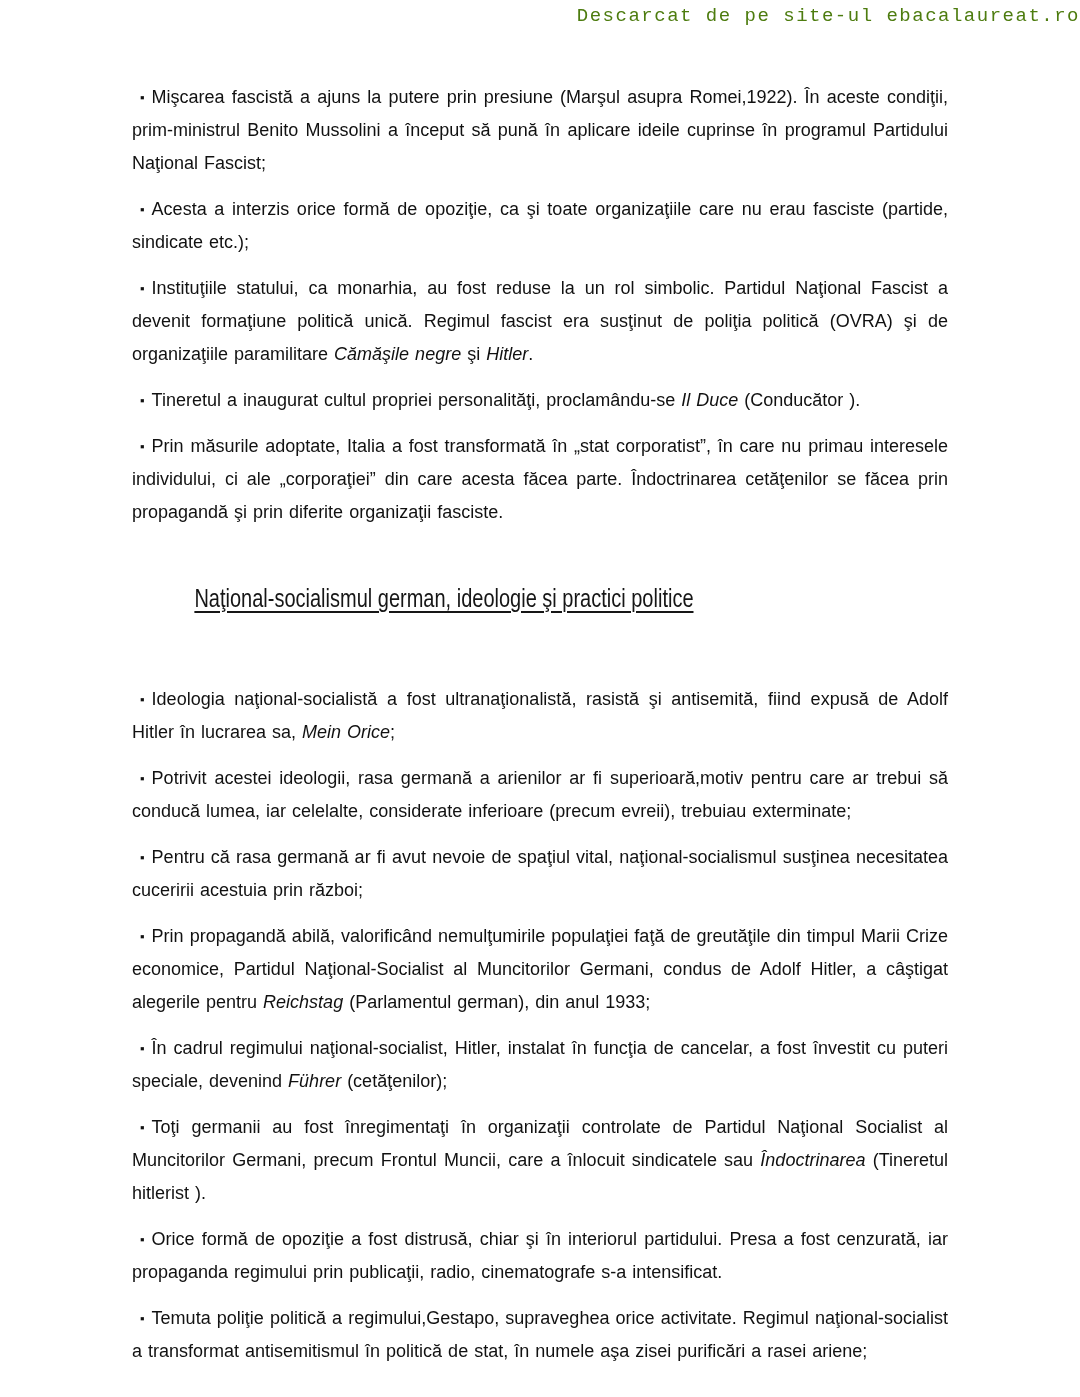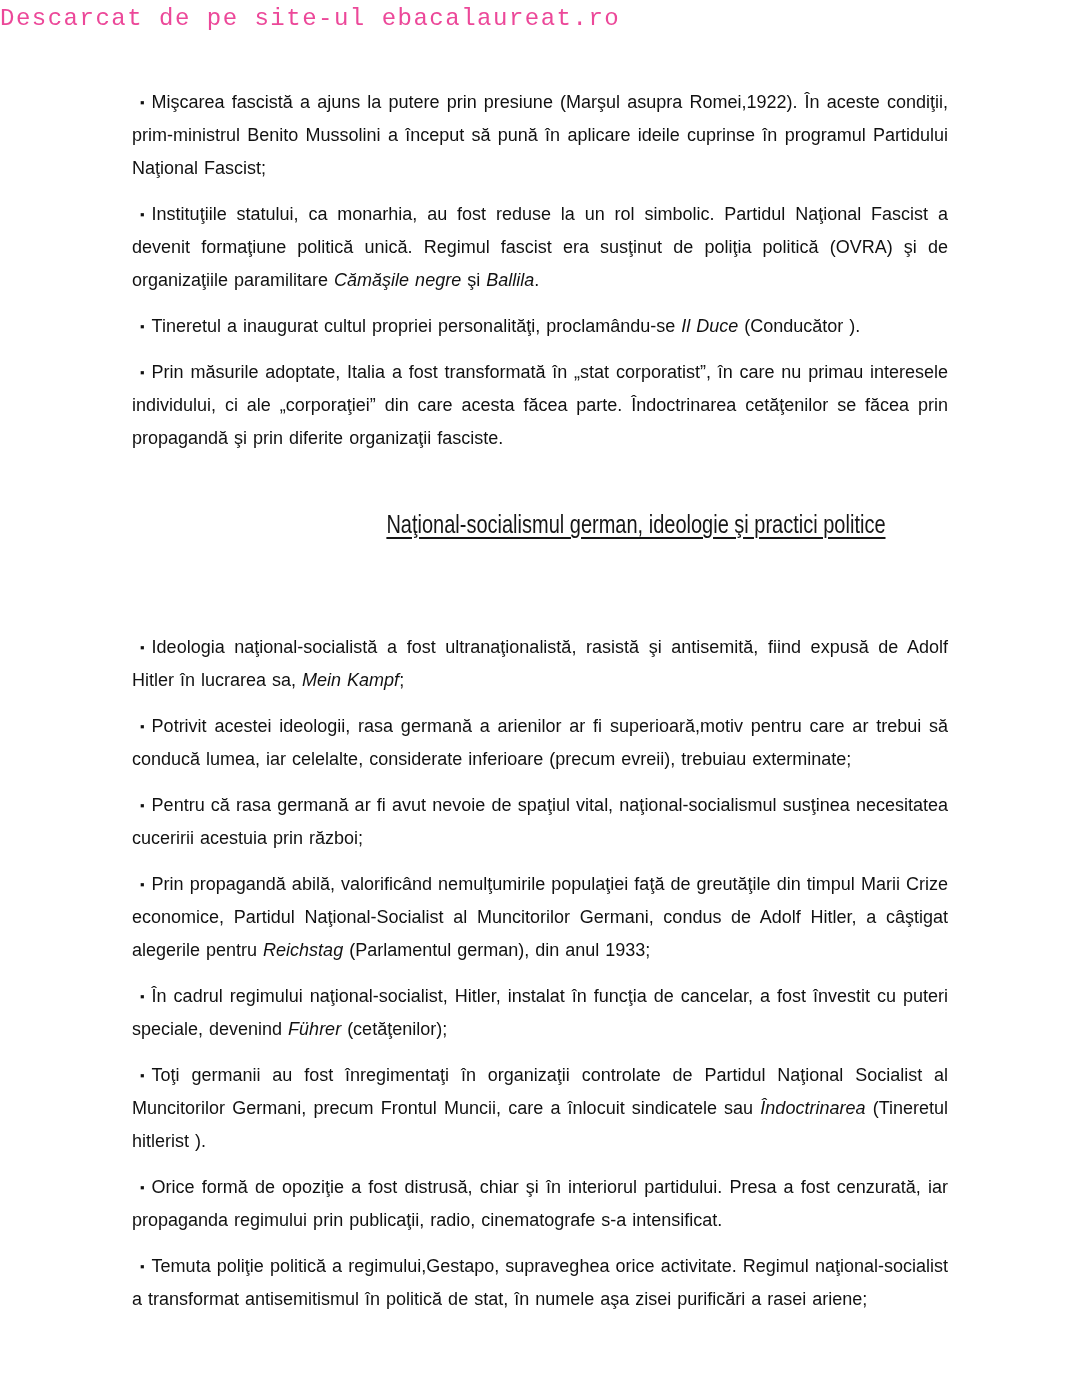--- a/index.html
+++ b/index.html
@@ -10,25 +10,25 @@
   .page {
     position: relative;
     width: 1080px;
     height: 1397px;
     background: #ffffff;
     overflow: hidden;
     font-family: "Liberation Sans", sans-serif;
   }
   .watermark {
     padding-top: 5px;
-    text-align: left;
+    text-align: right;
     font-family: "Liberation Mono", "DejaVu Sans Mono", monospace;
-    font-size: 24px;
+    font-size: 19px;
     letter-spacing: 1.5px;
-    color: #ec4899;
+    color: #4d7c0f;
     white-space: nowrap;
   }
   .content {
     width: 816px;
     margin: 54px 0 0 132px;
     color: #111111;
   }
   .para {
     font-size: 18px;
     line-height: 33px;
@@ -40,22 +40,22 @@
   .para .bullet {
     display: inline-block;
     font-size: 13px;
     vertical-align: 1px;
     margin-right: 7px;
     text-indent: 0;
   }
   .para b { font-weight: normal; }
   .para i { }
   .heading-wrap {
-    text-align: right;
-    margin: 55px 0 92px 0;
+    text-align: left;
+    margin: 55px 0 70px 0;
   }
   .heading {
     display: inline-block;
     font-size: 25px;
     font-weight: 400;
     color: #161616;
     transform: scaleX(0.8);
     transform-origin: center;
     text-decoration: underline;
     text-decoration-thickness: 2px;
@@ -68,32 +68,33 @@
 
 <div class="page">
 
   <div class="watermark">Descarcat de pe site-ul ebacalaureat.ro</div>
 
   <main class="content">
 
     <p class="para"><span class="bullet">▪</span><span>Mişcarea fascistă a ajuns la putere prin presiune (Marşul asupra Romei,1922). În aceste condiţii, prim-ministrul </span><b>Benito Mussolini</b><span> a început să pună în aplicare ideile cuprinse în programul Partidului Naţional Fascist;</span></p>
 
 
+    <p class="para"><span class="bullet">▪</span><span>Acesta a interzis orice formă de opoziţie, ca şi toate organizaţiile care nu erau fasciste (partide, sindicate etc.);</span></p>
 
-    <p class="para"><span class="bullet">▪</span><span>Instituţiile statului, ca monarhia, au fost reduse la un rol simbolic. Partidul Naţional Fascist a devenit formaţiune politică unică. Regimul fascist era susţinut de poliţia politică (OVRA) şi de organizaţiile paramilitare </span><i>Cămăşile negre</i><span> şi </span><i>Ballila</i><span>.</span></p>
+    <p class="para"><span class="bullet">▪</span><span>Instituţiile statului, ca monarhia, au fost reduse la un rol simbolic. Partidul Naţional Fascist a devenit formaţiune politică unică. Regimul fascist era susţinut de poliţia politică (OVRA) şi de organizaţiile paramilitare </span><i>Cămăşile negre</i><span> şi </span><i>Hitler</i><span>.</span></p>
 
     <p class="para"><span class="bullet">▪</span><span>Tineretul a inaugurat cultul propriei personalităţi, proclamându-se </span><i>Il Duce</i><span> (Conducător ).</span></p>
 
     <p class="para"><span class="bullet">▪</span><span>Prin măsurile adoptate, Italia a fost transformată în „stat corporatist”, în care nu primau interesele individului, ci ale „corporaţiei” din care acesta făcea parte. Îndoctrinarea cetăţenilor se făcea prin propagandă şi prin diferite organizaţii fasciste.</span></p>
 
     <div class="heading-wrap">
       <span class="heading">Naţional-socialismul german, ideologie şi practici politice</span>
     </div>
 
-    <p class="para"><span class="bullet">▪</span><span>Ideologia naţional-socialistă a fost ultranaţionalistă, rasistă şi antisemită, fiind expusă de </span><b>Adolf Hitler</b><span> în lucrarea sa, </span><i>Mein Kampf</i><span>;</span></p>
+    <p class="para"><span class="bullet">▪</span><span>Ideologia naţional-socialistă a fost ultranaţionalistă, rasistă şi antisemită, fiind expusă de </span><b>Adolf Hitler</b><span> în lucrarea sa, </span><i>Mein Orice</i><span>;</span></p>
 
     <p class="para"><span class="bullet">▪</span><span>Potrivit acestei ideologii, rasa germană a arienilor ar fi superioară,motiv pentru care ar trebui să conducă lumea, iar celelalte, considerate inferioare (precum evreii), trebuiau exterminate;</span></p>
 
     <p class="para"><span class="bullet">▪</span><span>Pentru că rasa germană ar fi avut nevoie de spaţiul vital, naţional-socialismul susţinea necesitatea cuceririi acestuia prin război;</span></p>
 
     <p class="para"><span class="bullet">▪</span><span>Prin propagandă abilă, valorificând nemulţumirile populaţiei faţă de greutăţile din timpul Marii Crize economice, Partidul Naţional-Socialist al Muncitorilor Germani, condus de Adolf Hitler, a câştigat alegerile pentru </span><i>Reichstag</i><span> (Parlamentul german), din anul 1933;</span></p>
 
     <p class="para"><span class="bullet">▪</span><span>În cadrul regimului naţional-socialist, Hitler, instalat în funcţia de cancelar, a fost învestit cu puteri speciale, devenind </span><i>Führer</i><span> (cetăţenilor);</span></p>
 
     <p class="para"><span class="bullet">▪</span><span>Toţi germanii au fost înregimentaţi în organizaţii controlate de Partidul Naţional Socialist al Muncitorilor Germani, precum Frontul Muncii, care a înlocuit sindicatele sau </span><i>Îndoctrinarea</i><span> (Tineretul hitlerist ).</span></p>

